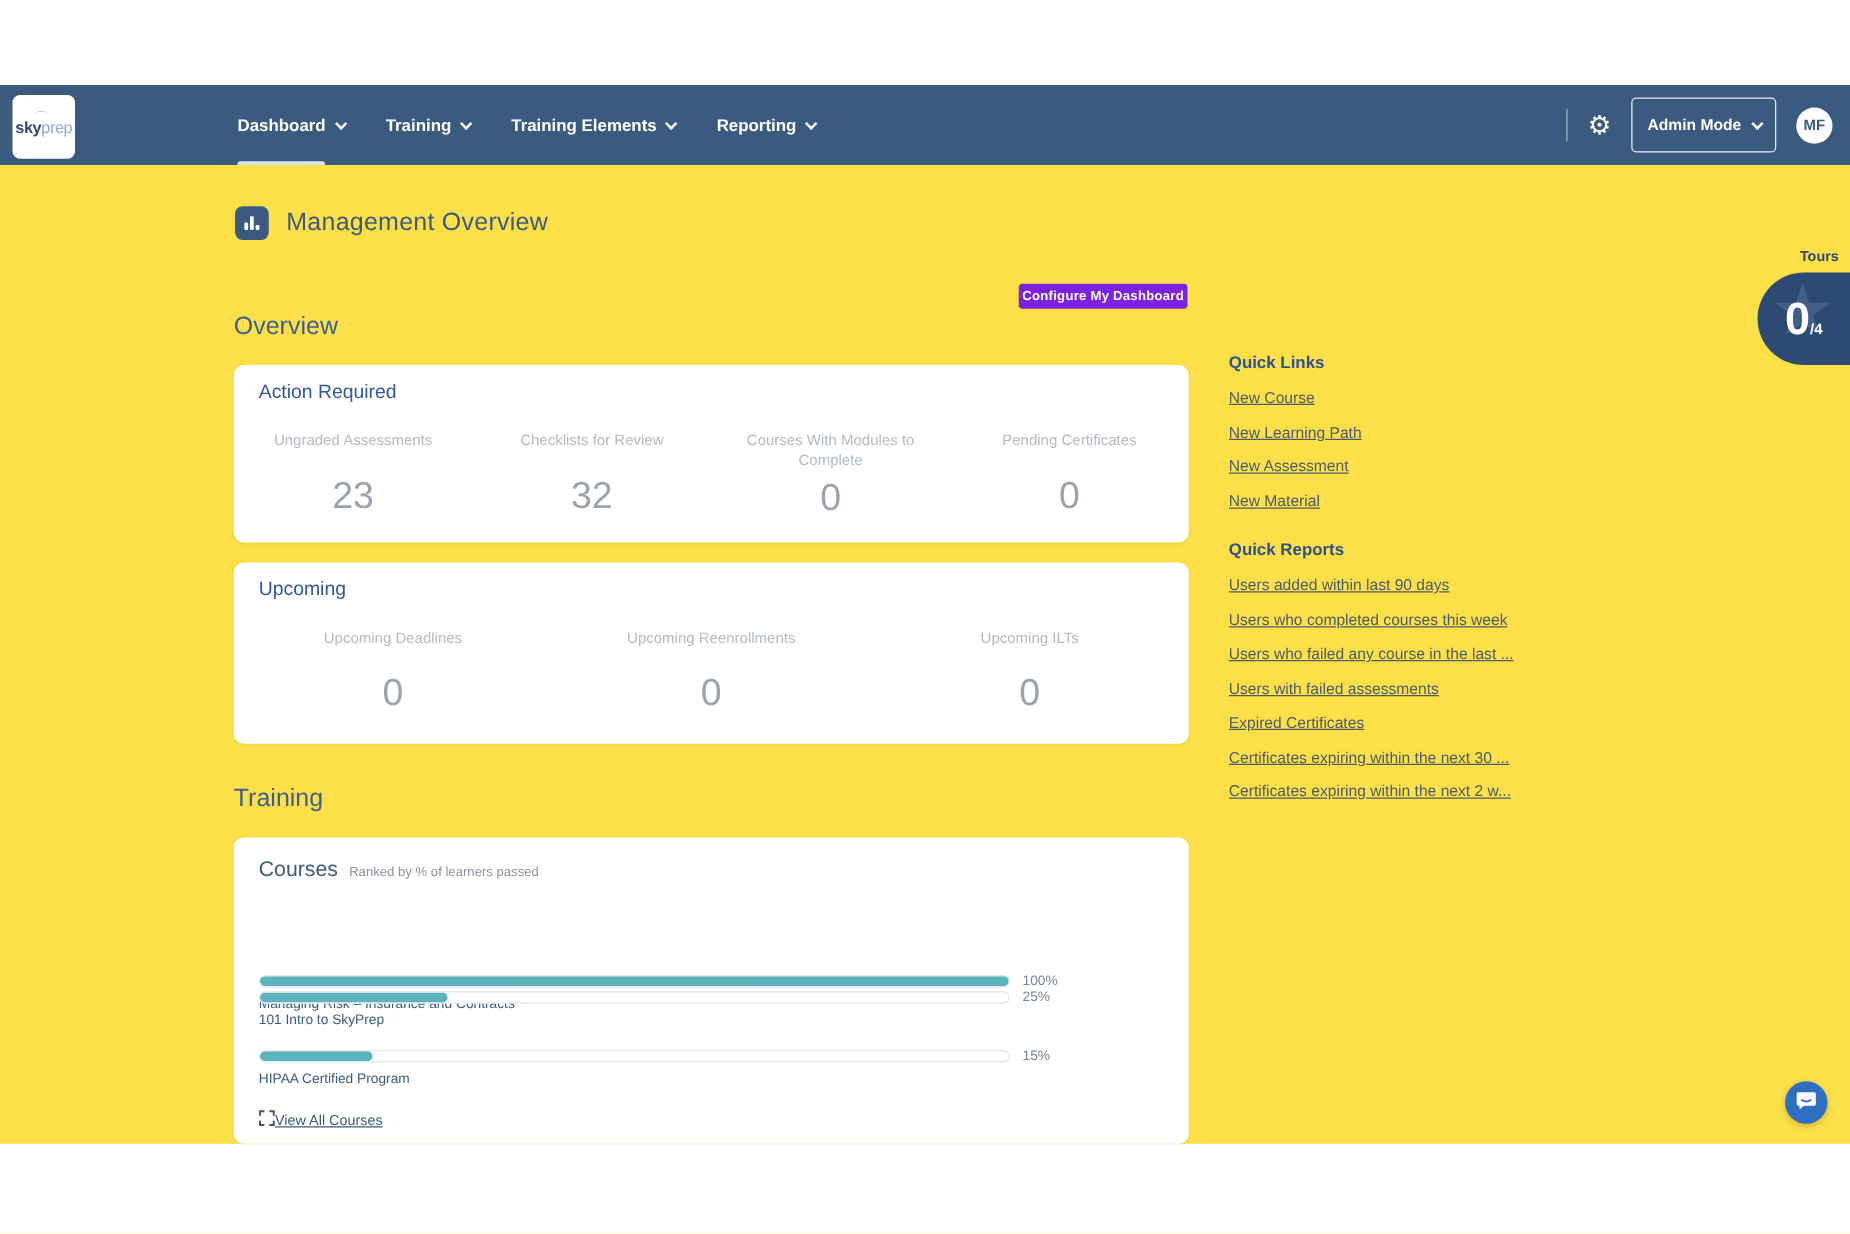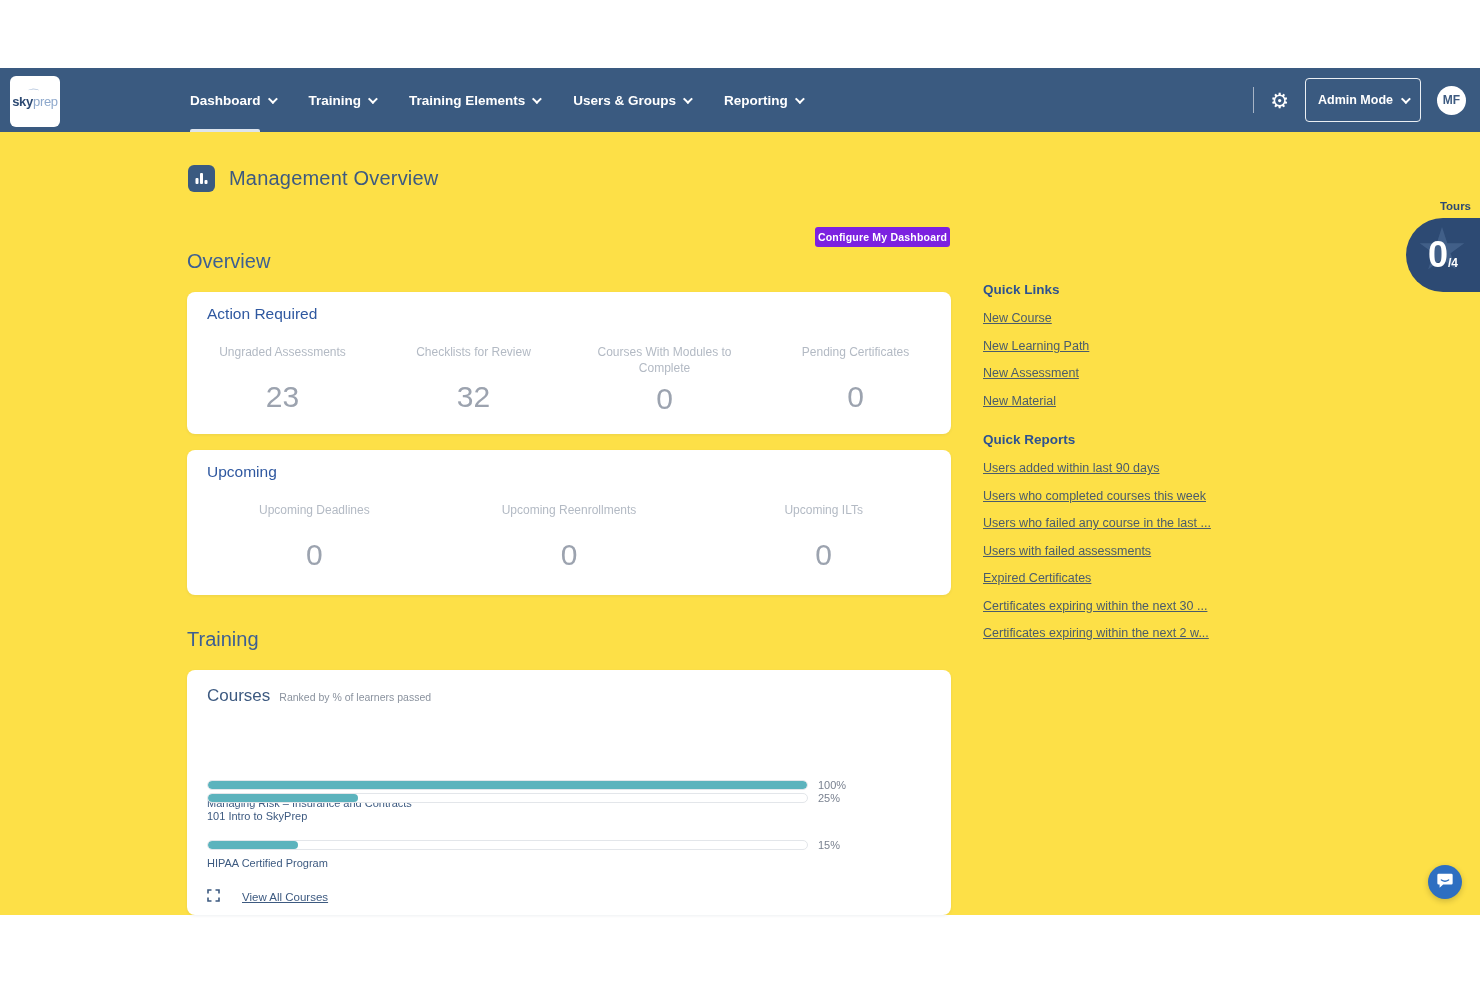--- a/index.html
+++ b/index.html
@@ -96,21 +96,21 @@
   .bar-row-0 { top:75px;margin-top:35px; } .bar-row-1 { top:123px; } .bar-row-2 { top:170px; }
   .bar-track {
     width:601px; height:10px; border:1px solid #e3e6ea; border-radius:6px;
     background:#fff; overflow:hidden; position:relative;
   }
   .bar-fill { height:100%; background:var(--bar_teal,#5cb3bd); border-radius:6px; }
   .bar-pct { position:absolute; left:611px; top:-1px; font-size:11px; color:#7a8290; }
   .bar-name { margin-top:7px; font-size:11px; color:#3d5a80; }
   .view-all-row {
     position:absolute; left:20px; top:218px;
-    display:flex; align-items:center; gap:22px; cursor:pointer;
+    display:flex; align-items:center; gap:0; cursor:pointer;
   }
   .view-all-link { font-size:11.5px; color:#3d5a80; text-decoration:underline; }
   
   .side { position:absolute; left:983px; width:230px; }
   .side-links { top:150px; }
   .side-reports { top:300px; }
   .side-heading { font-size:13.5px; font-weight:bold; color:#2d5291; margin-bottom:14px; }
   .side-link {
     display:block; font-size:12.5px; color:#4b5c6b; text-decoration:underline;
     margin-bottom:13.5px; white-space:nowrap; overflow:hidden; cursor:pointer;
@@ -154,24 +154,20 @@
     <div class="nav-item active">
       <span>Dashboard</span>
       <span class="chev"></span>
     </div>
     <div class="nav-item">
       <span>Training</span>
       <span class="chev"></span>
     </div>
     <div class="nav-item">
       <span>Training Elements</span>
-      <span class="chev"></span>
-    </div>
-    <div class="nav-item">
-      <span>Users &amp; Groups</span>
       <span class="chev"></span>
     </div>
     <div class="nav-item">
       <span>Reporting</span>
       <span class="chev"></span>
     </div>
   </nav>
 
   <div class="nav-right">
     <div class="nav-divider"></div>

